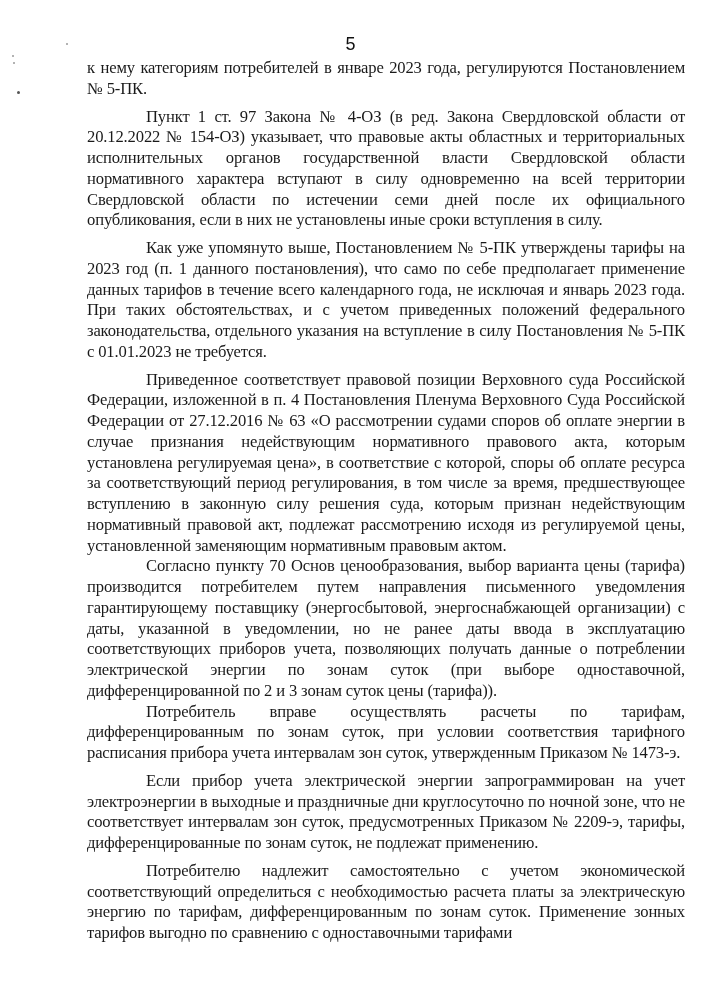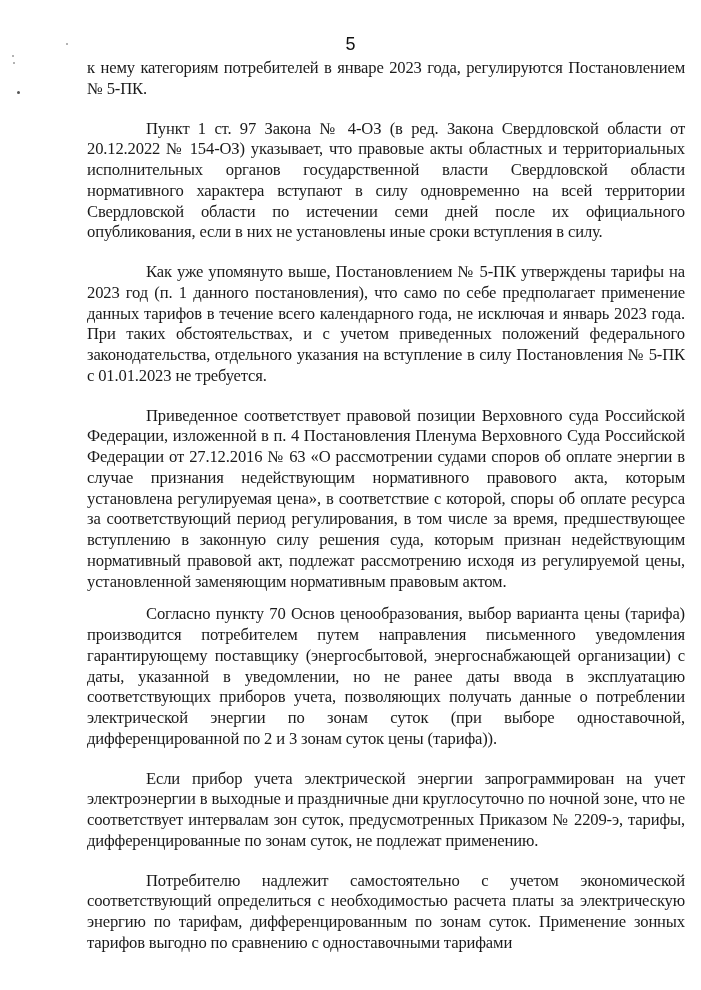--- a/index.html
+++ b/index.html
@@ -12,21 +12,21 @@
     position: absolute; top: 34px; left: 0; width: 701px; text-align: center;
     font-family: "Liberation Sans", "DejaVu Sans", sans-serif;
     font-size: 18px; color: #111;
   }
   .body-text {
     position: absolute; top: 58px; left: 87px; width: 598px;
     font-size: 16.6px; line-height: 20.75px;
     text-align: justify; letter-spacing: -0.15px;
   }
   .body-text p { margin: 0; text-indent: 0; }
-  .body-text p.indent { text-indent: 59px; margin-top: 12px; }
+  .body-text p.indent { text-indent: 59px; }
   .body-text p.item { text-indent: 59px; }
   .gap { height: 7px; }
   .speck { position: absolute; background: #9a9a9a; border-radius: 50%; }
 </style>
 </head>
 <body>
 
 <div class="speck" style="left:12px;top:55px;width:2px;height:2px;"></div>
 <div class="speck" style="left:13px;top:62px;width:2px;height:2px;"></div>
 <div class="speck" style="left:17px;top:91px;width:3px;height:3px;background:#555;"></div>
@@ -36,17 +36,18 @@
 
 <div class="body-text">
   <p>к нему категориям потребителей в январе 2023 года, регулируются Постановлением № 5-ПК.</p>
   <div class="gap"></div>
   <p class="indent">Пункт 1 ст. 97 Закона № 4-ОЗ (в ред. Закона Свердловской области от 20.12.2022 № 154-ОЗ) указывает, что правовые акты областных и территориальных исполнительных органов государственной власти Свердловской области нормативного характера вступают в силу одновременно на всей территории Свердловской области по истечении семи дней после их официального опубликования, если в них не установлены иные сроки вступления в силу.</p>
   <div class="gap"></div>
   <p class="indent">Как уже упомянуто выше, Постановлением № 5-ПК утверждены тарифы на 2023 год (п. 1 данного постановления), что само по себе предполагает применение данных тарифов в течение всего календарного года, не исключая и январь 2023 года. При таких обстоятельствах, и с учетом приведенных положений федерального законодательства, отдельного указания на вступление в силу Постановления № 5-ПК с 01.01.2023 не требуется.</p>
   <div class="gap"></div>
   <p class="indent">Приведенное соответствует правовой позиции Верховного суда Российской Федерации, изложенной в п. 4 Постановления Пленума Верховного Суда Российской Федерации от 27.12.2016 № 63 «О рассмотрении судами споров об оплате энергии в случае признания недействующим нормативного правового акта, которым установлена регулируемая цена», в соответствие с которой, споры об оплате ресурса за соответствующий период регулирования, в том числе за время, предшествующее вступлению в законную силу решения суда, которым признан недействующим нормативный правовой акт, подлежат рассмотрению исходя из регулируемой цены, установленной заменяющим нормативным правовым актом.</p>
   <p class="indent">Согласно пункту 70 Основ ценообразования, выбор варианта цены (тарифа) производится потребителем путем направления письменного уведомления гарантирующему поставщику (энергосбытовой, энергоснабжающей организации) с даты, указанной в уведомлении, но не ранее даты ввода в эксплуатацию соответствующих приборов учета, позволяющих получать данные о потреблении электрической энергии по зонам суток (при выборе одноставочной, дифференцированной по 2 и 3 зонам суток цены (тарифа)).</p>
+  <p class="indent">Потребитель вправе осуществлять расчеты по тарифам, дифференцированным по зонам суток, при условии соответствия тарифного расписания прибора учета интервалам зон суток, утвержденным Приказом № 1473-э.</p>
   <div class="gap"></div>
   <p class="indent">Если прибор учета электрической энергии запрограммирован на учет электроэнергии в выходные и праздничные дни круглосуточно по ночной зоне, что не соответствует интервалам зон суток, предусмотренных Приказом № 2209-э, тарифы, дифференцированные по зонам суток, не подлежат применению.</p>
   <div class="gap"></div>
   <p class="indent">Потребителю надлежит самостоятельно с учетом экономической соответствующий определиться с необходимостью расчета платы за электрическую энергию по тарифам, дифференцированным по зонам суток. Применение зонных тарифов выгодно по сравнению с одноставочными тарифами</p>
 </div>
 
 </body></html>

